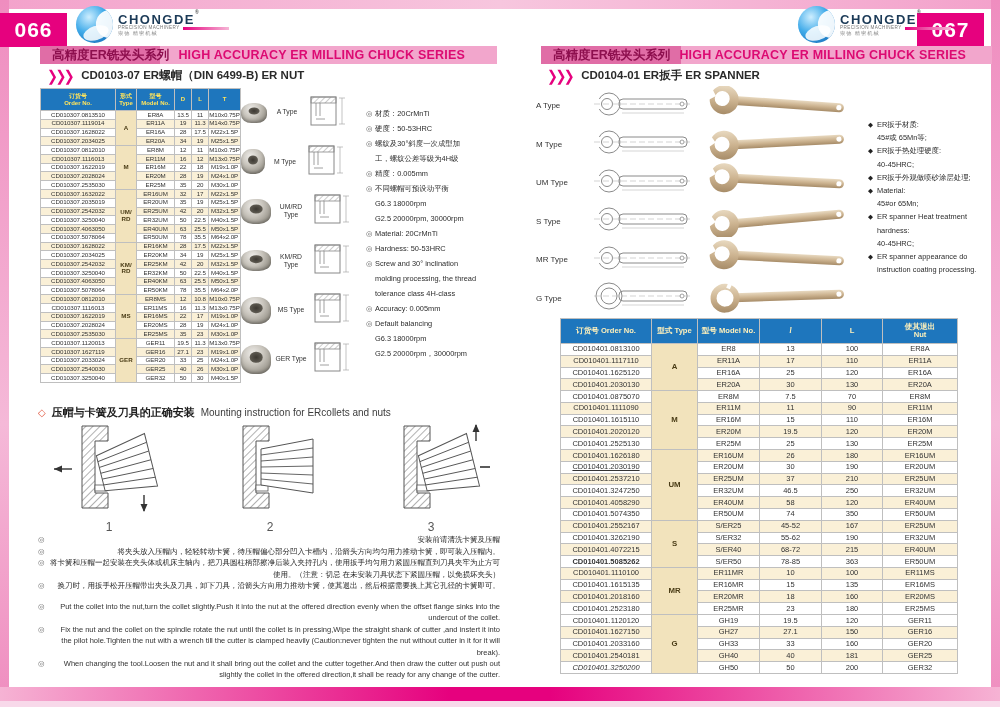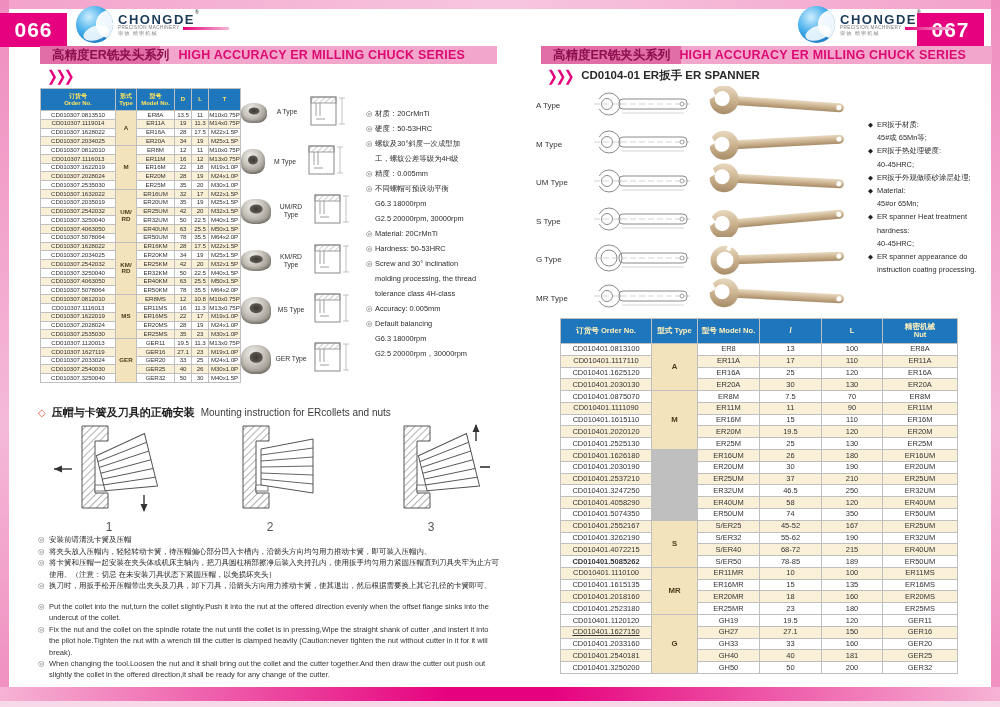--- a/index.html
+++ b/index.html
@@ -88,21 +88,21 @@
   .mount-zh { font-size:11px; font-weight:bold; color:#1d1d1d; }
   .mount-en { font-size:10px; color:#3c3c3c; }
   #mount-figs { position:absolute; left:45px; top:421px; width:450px; display:flex; justify-content:space-between; }
   .mfig { width:128px; text-align:center; }
   .mfig-num { font-size:12px; color:#555; margin-top:1px; }
   .notes { position:absolute; left:38px; width:462px; }
   #notes-zh { top:534px; font-size:7.5px; line-height:11.6px; color:#1f1f1f; }
   #notes-en { top:601px; font-size:7.5px; line-height:11.4px; color:#333; }
   .note-line { display:flex; }
   .note-m { width:11px; flex:0 0 auto; color:#777; }
-  .note-t { flex:1; }
+  .note-t { flex:1;text-align:right; }
 
   
   #spanners { position:absolute; left:536px; top:88px; width:330px; height:228px;
               display:flex; flex-direction:column; justify-content:space-between; }
   .sp-row { display:flex; align-items:center; height:35px; }
   .sp-label { width:56px; font-size:8px; color:#333; flex:0 0 auto; }
   .sp-draw { flex:0 0 auto; }
   .sp-photo { flex:0 0 auto; margin-left:6px; }
 </style>
 </head>
@@ -137,20 +137,21 @@
     <span class="band-zh">高精度ER铣夹头系列</span>
     <span class="band-en">HIGH ACCURACY ER MILLING CHUCK SERIES</span>
   </div>
   <div class="band l2">
     <span class="band-zh">高精度ER铣夹头系列</span>
     <span class="band-en">HIGH ACCURACY ER MILLING CHUCK SERIES</span>
   </div>
 
   <div class="sect l1">
     <span class="chev">❯❯❯</span>
+    <span>CD0103-07 ER螺帽（DIN 6499-B) ER NUT</span>
   </div>
   <div class="sect l2">
     <span class="chev">❯❯❯</span>
     <span>CD0104-01 ER扳手 ER SPANNER</span>
   </div>
 
   <div id="nut-table" class="gridtbl">
       <div class="cell th" style="grid-area: 1 / 1;">订货号
 Order No.</div>
       <div class="cell th" style="grid-area: 1 / 2;">形式
@@ -725,47 +726,20 @@
             <g transform="rotate(-5 84 18)">
               <rect x="28" y="13.5" width="114" height="9" rx="4.5" fill="url(#sg3)"></rect>
               <circle cx="22" cy="18" r="14.5" fill="url(#sg3)"></circle>
               <circle cx="20" cy="17" r="7.5" fill="#fff"></circle>
               <rect x="-8" y="9" width="20" height="12" fill="#fff" transform="rotate(-32 2 15)"></rect>
               <circle cx="137" cy="18" r="2.6" fill="#fff"></circle>
             </g>
           </svg></div>
       </div>
       <div class="sp-row">
-        <div class="sp-label">G Type</div>
-        <div class="sp-draw"><svg width="104" height="32" viewBox="0 0 104 32">
-            <circle cx="17" cy="16" r="13" fill="none" stroke="#8a8a8a" stroke-width="1"></circle>
-            <circle cx="17" cy="16" r="8" fill="none" stroke="#8a8a8a" stroke-width="1"></circle>
-            <rect x="27" y="11" width="68" height="10" rx="4" fill="none" stroke="#8a8a8a" stroke-width="1"></rect>
-            <line x1="2" y1="16" x2="100" y2="16" stroke="#b5b5b5" stroke-width=".6" stroke-dasharray="6 3"></line>
-            <circle cx="90" cy="16" r="2" fill="none" stroke="#8a8a8a" stroke-width=".8"></circle>
-            <line x1="30" y1="25" x2="92" y2="25" stroke="#bbb" stroke-width=".6"></line>
-          </svg></div>
-        <div class="sp-photo"><svg width="168" height="36" viewBox="0 0 168 36">
-            <defs>
-              <linearGradient id="sg5" x1="0" y1="0" x2="0" y2="1">
-                <stop offset="0" stop-color="#e8d9c0"></stop>
-                <stop offset=".5" stop-color="#cdb491"></stop>
-                <stop offset="1" stop-color="#a78c68"></stop>
-              </linearGradient>
-            </defs>
-            <g transform="rotate(-2 84 18)">
-              <rect x="28" y="13.5" width="114" height="9" rx="4.5" fill="url(#sg5)"></rect>
-              <circle cx="23" cy="18" r="14.5" fill="url(#sg5)"></circle>
-              <circle cx="23" cy="18" r="8.5" fill="#fff"></circle>
-              <rect x="20" y="2" width="4" height="6" fill="#fff" transform="rotate(25 23 18)"></rect>
-              <circle cx="137" cy="18" r="2.6" fill="#fff"></circle>
-            </g>
-          </svg></div>
-      </div>
-      <div class="sp-row">
         <div class="sp-label">MR Type</div>
         <div class="sp-draw"><svg width="104" height="32" viewBox="0 0 104 32">
             <circle cx="17" cy="16" r="11" fill="none" stroke="#8a8a8a" stroke-width="1"></circle>
             <circle cx="15" cy="16" r="5.5" fill="none" stroke="#8a8a8a" stroke-width="1"></circle>
             <rect x="0" y="11" width="8" height="10" fill="#fff"></rect>
             <rect x="27" y="11" width="68" height="10" rx="4" fill="none" stroke="#8a8a8a" stroke-width="1"></rect>
             <line x1="2" y1="16" x2="100" y2="16" stroke="#b5b5b5" stroke-width=".6" stroke-dasharray="6 3"></line>
             <circle cx="90" cy="16" r="2" fill="none" stroke="#8a8a8a" stroke-width=".8"></circle>
             <line x1="30" y1="25" x2="92" y2="25" stroke="#bbb" stroke-width=".6"></line>
           </svg></div>
@@ -779,20 +753,47 @@
             </defs>
             <g transform="rotate(3 84 18)">
               <rect x="28" y="13.5" width="114" height="9" rx="4.5" fill="url(#sg4)"></rect>
               <circle cx="22" cy="18" r="14.5" fill="url(#sg4)"></circle>
               <circle cx="20" cy="17" r="7.5" fill="#fff"></circle>
               <rect x="-8" y="9" width="20" height="12" fill="#fff" transform="rotate(-32 2 15)"></rect>
               <circle cx="137" cy="18" r="2.6" fill="#fff"></circle>
             </g>
           </svg></div>
       </div>
+      <div class="sp-row">
+        <div class="sp-label">G Type</div>
+        <div class="sp-draw"><svg width="104" height="32" viewBox="0 0 104 32">
+            <circle cx="17" cy="16" r="13" fill="none" stroke="#8a8a8a" stroke-width="1"></circle>
+            <circle cx="17" cy="16" r="8" fill="none" stroke="#8a8a8a" stroke-width="1"></circle>
+            <rect x="27" y="11" width="68" height="10" rx="4" fill="none" stroke="#8a8a8a" stroke-width="1"></rect>
+            <line x1="2" y1="16" x2="100" y2="16" stroke="#b5b5b5" stroke-width=".6" stroke-dasharray="6 3"></line>
+            <circle cx="90" cy="16" r="2" fill="none" stroke="#8a8a8a" stroke-width=".8"></circle>
+            <line x1="30" y1="25" x2="92" y2="25" stroke="#bbb" stroke-width=".6"></line>
+          </svg></div>
+        <div class="sp-photo"><svg width="168" height="36" viewBox="0 0 168 36">
+            <defs>
+              <linearGradient id="sg5" x1="0" y1="0" x2="0" y2="1">
+                <stop offset="0" stop-color="#e8d9c0"></stop>
+                <stop offset=".5" stop-color="#cdb491"></stop>
+                <stop offset="1" stop-color="#a78c68"></stop>
+              </linearGradient>
+            </defs>
+            <g transform="rotate(-2 84 18)">
+              <rect x="28" y="13.5" width="114" height="9" rx="4.5" fill="url(#sg5)"></rect>
+              <circle cx="23" cy="18" r="14.5" fill="url(#sg5)"></circle>
+              <circle cx="23" cy="18" r="8.5" fill="#fff"></circle>
+              <rect x="20" y="2" width="4" height="6" fill="#fff" transform="rotate(25 23 18)"></rect>
+              <circle cx="137" cy="18" r="2.6" fill="#fff"></circle>
+            </g>
+          </svg></div>
+      </div>
     </div>
   <div id="sp-feats" class="feats">
       <div class="feat-line">
         <span class="feat-m">◆</span>
         <span class="feat-t">ER扳手材质:</span>
       </div>
       <div class="feat-line">
         <span class="feat-m"></span>
         <span class="feat-t">45#或 65Mn等;</span>
       </div>
@@ -840,21 +841,21 @@
         <span class="feat-m"></span>
         <span class="feat-t">instruction coating processing.</span>
       </div>
     </div>
   <div id="spanner-table" class="gridtbl">
       <div class="cell th" style="grid-area: 1 / 1;">订货号 Order No.</div>
       <div class="cell th" style="grid-area: 1 / 2;">型式 Type</div>
       <div class="cell th" style="grid-area: 1 / 3;">型号 Model No.</div>
       <div class="cell th it" style="grid-area: 1 / 4;">l</div>
       <div class="cell th" style="grid-area: 1 / 5;">L</div>
-      <div class="cell th" style="grid-area: 1 / 6;">精密机械
+      <div class="cell th" style="grid-area: 1 / 6;">使其退出
 Nut</div>
       <div class="cell typecell" style="grid-area: 2 / 2 / 6;">A</div>
       <div class="cell td white" style="grid-area: 2 / 1;">CD010401.0813100</div>
       <div class="cell td white" style="grid-area: 2 / 3;">ER8</div>
       <div class="cell td white" style="grid-area: 2 / 4;">13</div>
       <div class="cell td white" style="grid-area: 2 / 5;">100</div>
       <div class="cell td white" style="grid-area: 2 / 6;">ER8A</div>
       <div class="cell td cream" style="grid-area: 3 / 1;">CD010401.1117110</div>
       <div class="cell td cream" style="grid-area: 3 / 3;">ER11A</div>
       <div class="cell td cream" style="grid-area: 3 / 4;">17</div>
@@ -889,26 +890,27 @@
       <div class="cell td cream" style="grid-area: 9 / 1;">CD010401.2020120</div>
       <div class="cell td cream" style="grid-area: 9 / 3;">ER20M</div>
       <div class="cell td cream" style="grid-area: 9 / 4;">19.5</div>
       <div class="cell td cream" style="grid-area: 9 / 5;">120</div>
       <div class="cell td cream" style="grid-area: 9 / 6;">ER20M</div>
       <div class="cell td white" style="grid-area: 10 / 1;">CD010401.2525130</div>
       <div class="cell td white" style="grid-area: 10 / 3;">ER25M</div>
       <div class="cell td white" style="grid-area: 10 / 4;">25</div>
       <div class="cell td white" style="grid-area: 10 / 5;">130</div>
       <div class="cell td white" style="grid-area: 10 / 6;">ER25M</div>
+      <div class="cell typecell" style="grid-area: 11 / 2 / 17;">UM</div>
       <div class="cell td cream" style="grid-area: 11 / 1;">CD010401.1626180</div>
       <div class="cell td cream" style="grid-area: 11 / 3;">ER16UM</div>
       <div class="cell td cream" style="grid-area: 11 / 4;">26</div>
       <div class="cell td cream" style="grid-area: 11 / 5;">180</div>
       <div class="cell td cream" style="grid-area: 11 / 6;">ER16UM</div>
-      <div class="cell td white" style="grid-area: 12 / 1;">CD010401.2030190</div>
+      <div class="cell td white" style="grid-area: 12 / 1; text-decoration: underline;">CD010401.2030190</div>
       <div class="cell td white" style="grid-area: 12 / 3;">ER20UM</div>
       <div class="cell td white" style="grid-area: 12 / 4;">30</div>
       <div class="cell td white" style="grid-area: 12 / 5;">190</div>
       <div class="cell td white" style="grid-area: 12 / 6;">ER20UM</div>
       <div class="cell td cream" style="grid-area: 13 / 1;">CD010401.2537210</div>
       <div class="cell td cream" style="grid-area: 13 / 3;">ER25UM</div>
       <div class="cell td cream" style="grid-area: 13 / 4;">37</div>
       <div class="cell td cream" style="grid-area: 13 / 5;">210</div>
       <div class="cell td cream" style="grid-area: 13 / 6;">ER25UM</div>
       <div class="cell td white" style="grid-area: 14 / 1;">CD010401.3247250</div>
@@ -938,21 +940,21 @@
       <div class="cell td white" style="grid-area: 18 / 5;">190</div>
       <div class="cell td white" style="grid-area: 18 / 6;">ER32UM</div>
       <div class="cell td cream" style="grid-area: 19 / 1;">CD010401.4072215</div>
       <div class="cell td cream" style="grid-area: 19 / 3;">S/ER40</div>
       <div class="cell td cream" style="grid-area: 19 / 4;">68-72</div>
       <div class="cell td cream" style="grid-area: 19 / 5;">215</div>
       <div class="cell td cream" style="grid-area: 19 / 6;">ER40UM</div>
       <div class="cell td white" style="grid-area: 20 / 1; font-weight: bold;">CD010401.5085262</div>
       <div class="cell td white" style="grid-area: 20 / 3;">S/ER50</div>
       <div class="cell td white" style="grid-area: 20 / 4;">78-85</div>
-      <div class="cell td white" style="grid-area: 20 / 5;">189</div>
+      <div class="cell td white" style="grid-area: 20 / 5;">363</div>
       <div class="cell td white" style="grid-area: 20 / 6;">ER50UM</div>
       <div class="cell typecell" style="grid-area: 21 / 2 / 25;">MR</div>
       <div class="cell td cream" style="grid-area: 21 / 1;">CD010401.1110100</div>
       <div class="cell td cream" style="grid-area: 21 / 3;">ER11MR</div>
       <div class="cell td cream" style="grid-area: 21 / 4;">10</div>
       <div class="cell td cream" style="grid-area: 21 / 5;">100</div>
       <div class="cell td cream" style="grid-area: 21 / 6;">ER11MS</div>
       <div class="cell td white" style="grid-area: 22 / 1;">CD010401.1615135</div>
       <div class="cell td white" style="grid-area: 22 / 3;">ER16MR</div>
       <div class="cell td white" style="grid-area: 22 / 4;">15</div>
@@ -967,36 +969,36 @@
       <div class="cell td white" style="grid-area: 24 / 3;">ER25MR</div>
       <div class="cell td white" style="grid-area: 24 / 4;">23</div>
       <div class="cell td white" style="grid-area: 24 / 5;">180</div>
       <div class="cell td white" style="grid-area: 24 / 6;">ER25MS</div>
       <div class="cell typecell" style="grid-area: 25 / 2 / 30;">G</div>
       <div class="cell td white" style="grid-area: 25 / 1;">CD010401.1120120</div>
       <div class="cell td white" style="grid-area: 25 / 3;">GH19</div>
       <div class="cell td white" style="grid-area: 25 / 4;">19.5</div>
       <div class="cell td white" style="grid-area: 25 / 5;">120</div>
       <div class="cell td white" style="grid-area: 25 / 6;">GER11</div>
-      <div class="cell td cream" style="grid-area: 26 / 1; text-decoration: underline;">CD010401.1627150</div>
+      <div class="cell td cream" style="grid-area: 26 / 1;">CD010401.1627150</div>
       <div class="cell td cream" style="grid-area: 26 / 3;">GH27</div>
       <div class="cell td cream" style="grid-area: 26 / 4;">27.1</div>
       <div class="cell td cream" style="grid-area: 26 / 5;">150</div>
       <div class="cell td cream" style="grid-area: 26 / 6;">GER16</div>
       <div class="cell td white" style="grid-area: 27 / 1;">CD010401.2033160</div>
       <div class="cell td white" style="grid-area: 27 / 3;">GH33</div>
       <div class="cell td white" style="grid-area: 27 / 4;">33</div>
       <div class="cell td white" style="grid-area: 27 / 5;">160</div>
       <div class="cell td white" style="grid-area: 27 / 6;">GER20</div>
       <div class="cell td cream" style="grid-area: 28 / 1;">CD010401.2540181</div>
       <div class="cell td cream" style="grid-area: 28 / 3;">GH40</div>
       <div class="cell td cream" style="grid-area: 28 / 4;">40</div>
       <div class="cell td cream" style="grid-area: 28 / 5;">181</div>
       <div class="cell td cream" style="grid-area: 28 / 6;">GER25</div>
-      <div class="cell td white" style="grid-area: 29 / 1;">CD010401.3250200</div>
+      <div class="cell td white" style="grid-area: 29 / 1; font-style: italic;">CD010401.3250200</div>
       <div class="cell td white" style="grid-area: 29 / 3;">GH50</div>
       <div class="cell td white" style="grid-area: 29 / 4;">50</div>
       <div class="cell td white" style="grid-area: 29 / 5;">200</div>
       <div class="cell td white" style="grid-area: 29 / 6;">GER32</div>
     </div>
 
   <div class="bottom-bar"></div>
   <div class="bottom-edge"></div>
 </div>
 

